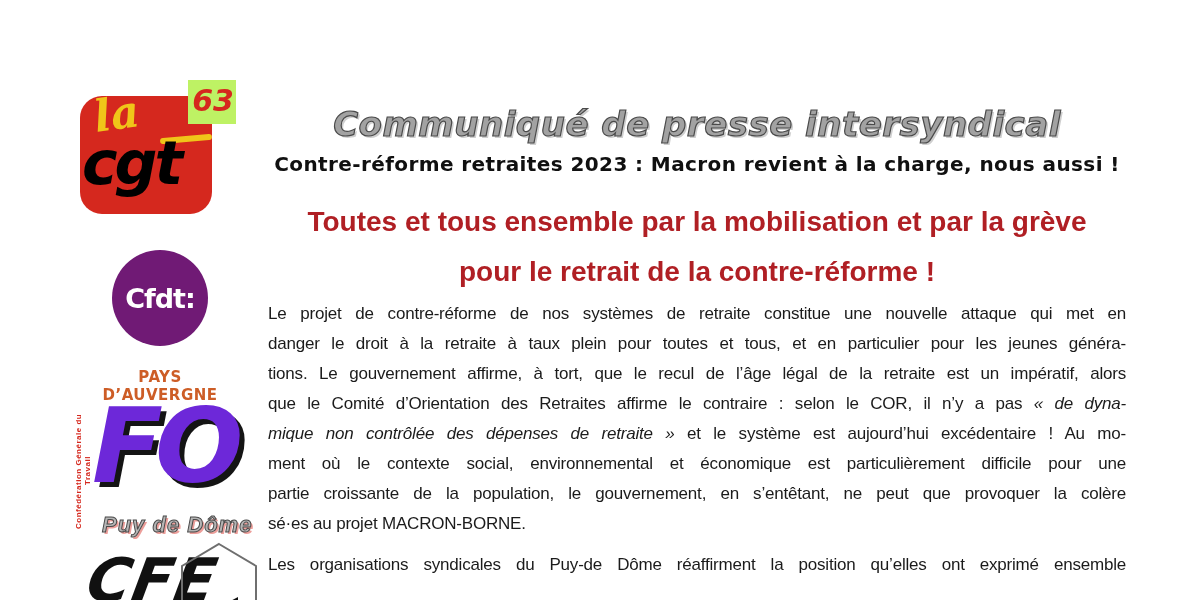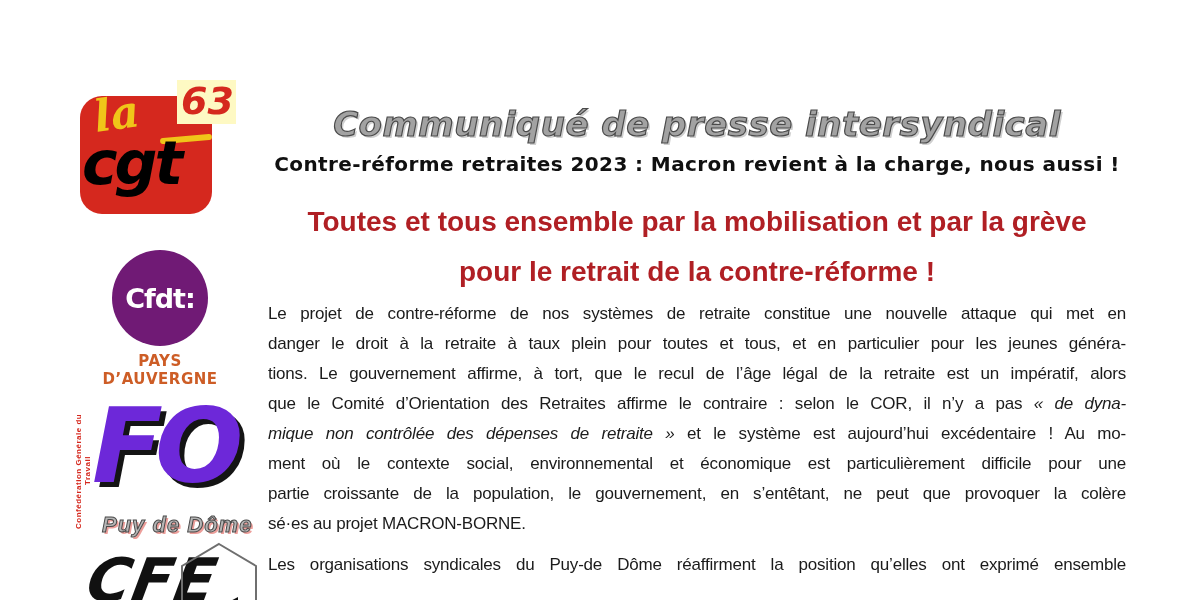--- a/index.html
+++ b/index.html
@@ -37,33 +37,33 @@
   .para2{margin-top:11px;}
   .body-line{min-height:30px;}
   .body-line.just{text-align:justify;text-align-last:justify;}
   .body-line .it{font-style:italic;}
 
   
   .logo{position:absolute;}
   
   .logo-cgt{left:78px;top:84px;width:150px;height:134px;}
   .cgt-square{position:absolute;left:2px;top:12px;width:132px;height:118px;background:#d5281e;border-radius:22px;}
-  .cgt-63{position:absolute;right:-8px;top:-4px;background:#fef9c3;padding:0 2px 2px 4px;
-    color:#d5281e;font-family:"DejaVu Sans",sans-serif;font-weight:800;font-style:italic;font-size:38px;line-height:42px;}
+  .cgt-63{position:absolute;right:-8px;top:-4px;background:#bef264;padding:0 2px 2px 4px;
+    color:#d5281e;font-family:"DejaVu Sans",sans-serif;font-weight:800;font-style:italic;font-size:30px;line-height:42px;}
   .cgt-la{position:absolute;left:16px;top:8px;font-family:"DejaVu Serif",serif;font-style:italic;font-weight:700;
     font-size:44px;line-height:44px;color:#f0c519;transform:rotate(-8deg);}
   .cgt-dash{position:absolute;left:82px;top:52px;width:52px;height:6px;background:#f0c519;border-radius:3px;transform:rotate(-5deg);}
   .cgt-word{position:absolute;left:4px;top:46px;font-family:"DejaVu Sans",sans-serif;font-weight:800;font-style:italic;
     font-size:60px;line-height:66px;letter-spacing:-3px;color:#000000;}
   
   .logo-cfdt{left:100px;top:250px;width:120px;height:130px;text-align:center;}
   .cfdt-circle{width:96px;height:96px;margin:0 auto;background:#701a75;border-radius:50%;
     display:flex;align-items:center;justify-content:center;}
   .cfdt-name{color:#ffffff;font-family:"DejaVu Sans",sans-serif;font-weight:800;font-size:27px;letter-spacing:-1px;}
-  .cfdt-region{margin-top:6px;color:#cd5d26;font-family:"DejaVu Sans",sans-serif;font-weight:800;
+  .cfdt-region{margin-top:22px;color:#cd5d26;font-family:"DejaVu Sans",sans-serif;font-weight:800;
     font-size:15px;line-height:18px;letter-spacing:0.5px;}
   
   .logo-fo{left:72px;top:400px;width:170px;height:138px;}
   .fo-vertical{position:absolute;left:2px;top:12px;height:118px;color:#d5281e;font-weight:700;font-size:8px;
     writing-mode:vertical-rl;transform:rotate(180deg);text-align:center;letter-spacing:0.5px;}
   .fo-name{position:absolute;left:20px;top:-14px;font-family:"DejaVu Sans",sans-serif;font-weight:800;font-style:italic;
     font-size:104px;line-height:120px;letter-spacing:-8px;color:#6d28d9;text-shadow:5px 5px 0 #141414;}
   .fo-dept{position:absolute;left:30px;top:112px;font-style:italic;font-weight:700;font-size:22px;letter-spacing:1px;
     color:#b5b5b5;-webkit-text-stroke:1px #4a4a4a;text-shadow:2px 2px 0 rgba(213,40,30,0.45);white-space:nowrap;}
   

